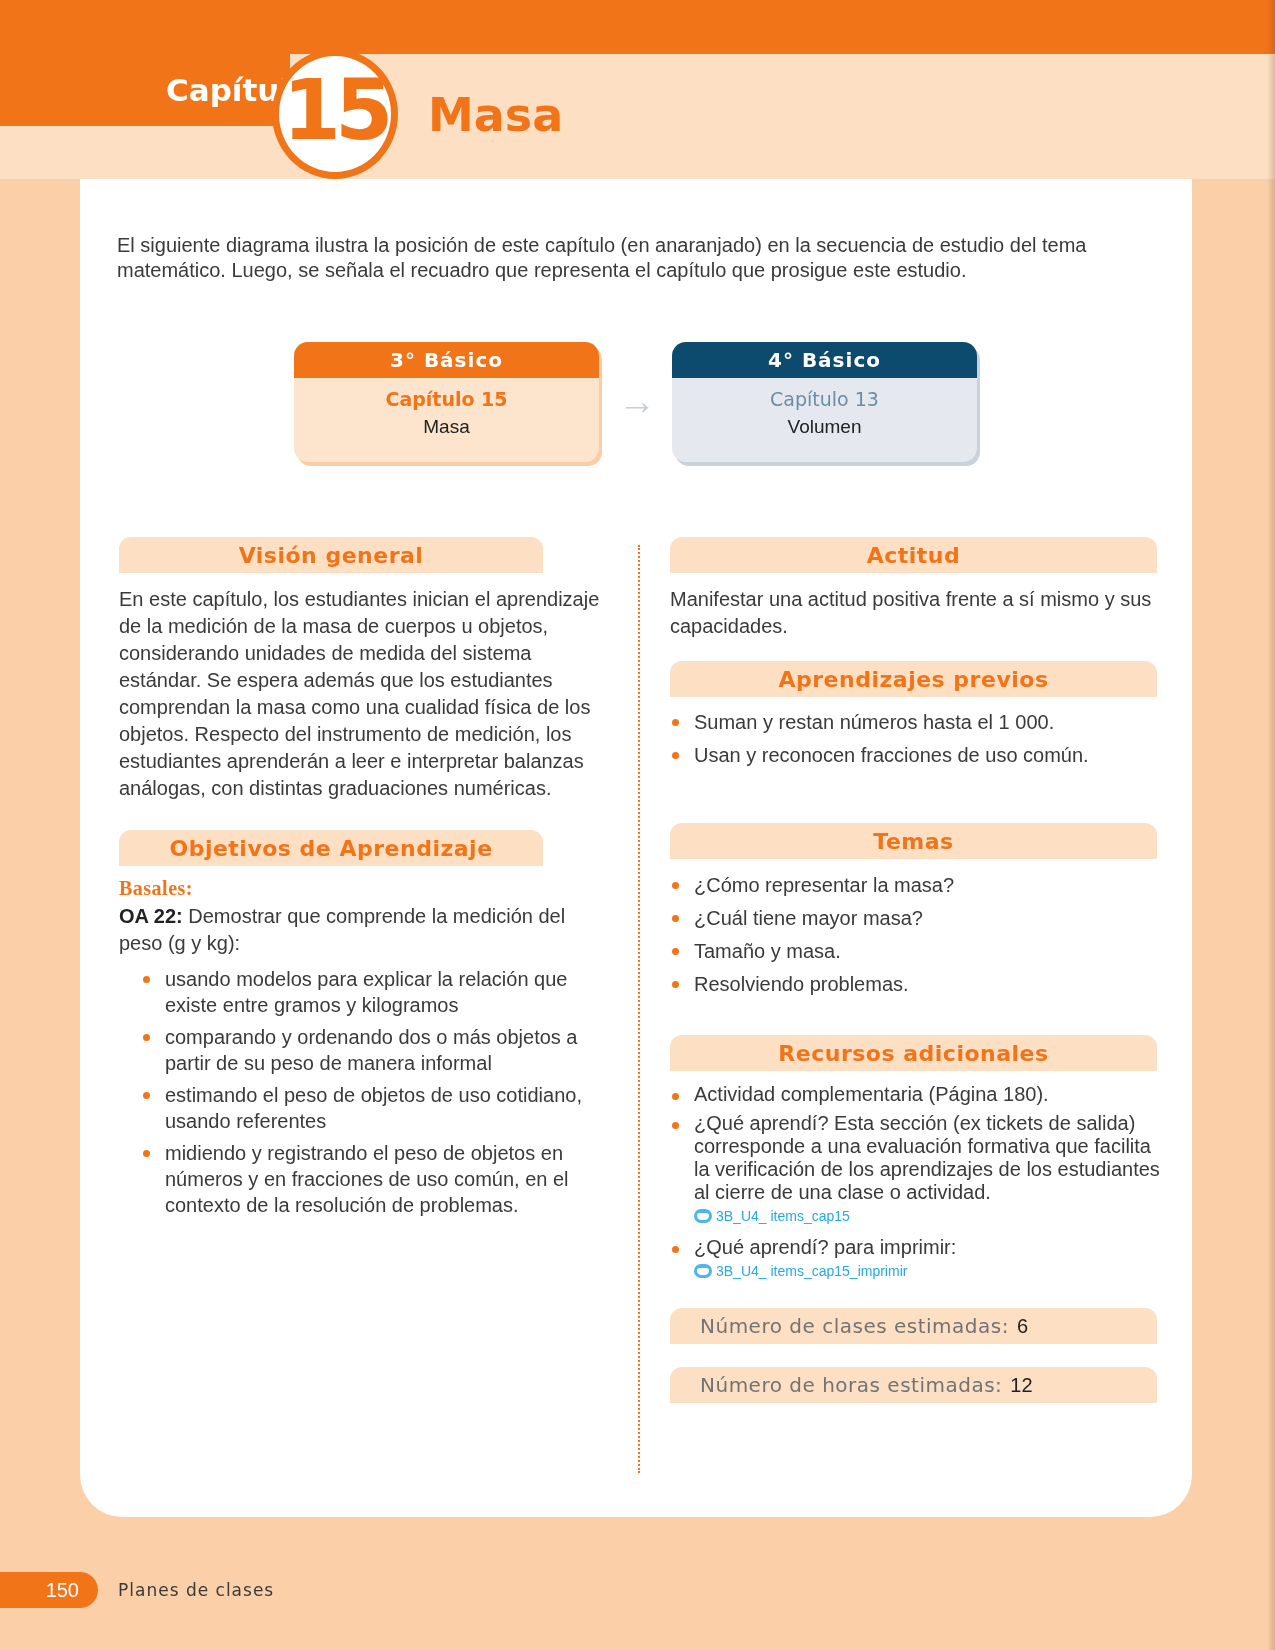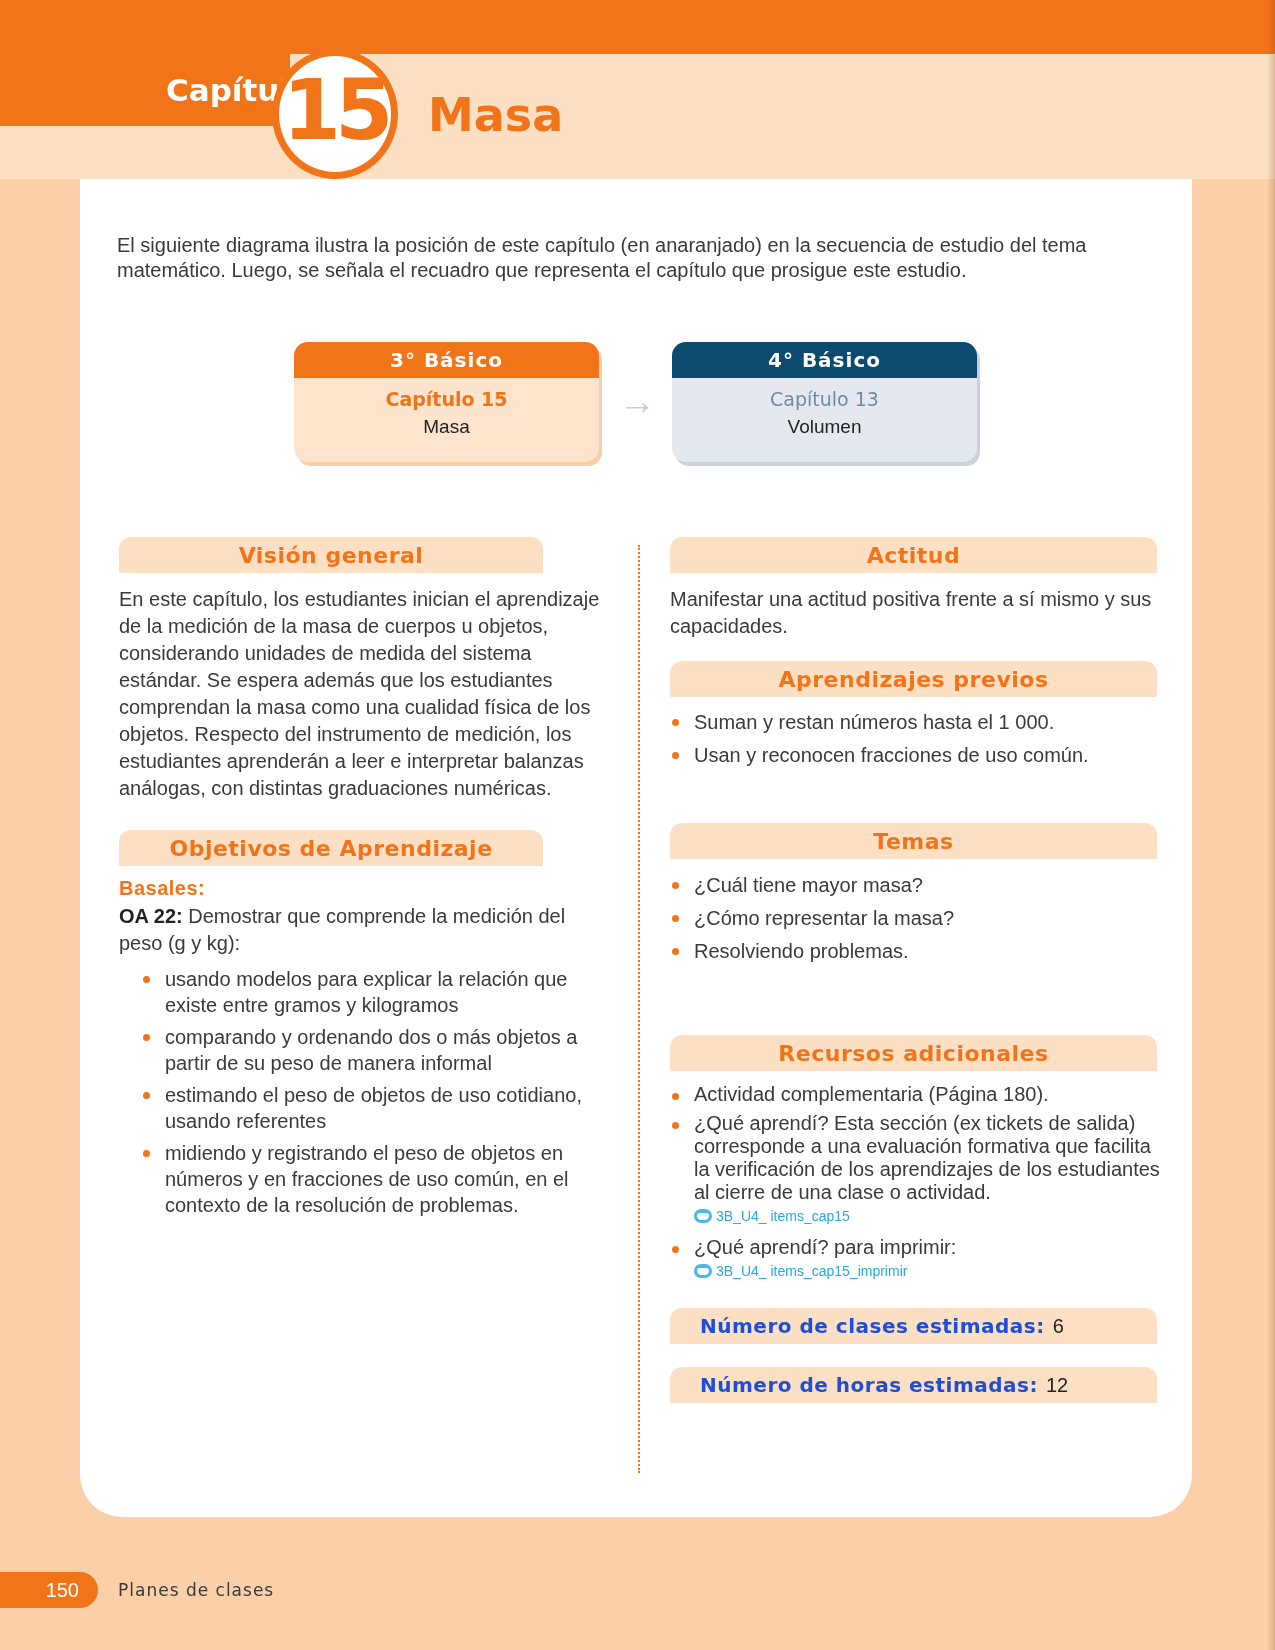--- a/index.html
+++ b/index.html
@@ -108,21 +108,21 @@
     content: ""; position: absolute; left: 2px; top: 10px; width: 7px; height: 7px;
     border-radius: 50%; background: #f27419;
   }
   .divider {
     position: absolute; left: 638px; top: 545px; width: 0; height: 928px;
     border-left: 2px dotted #f27419;
   }
   .basales-label {
     position: absolute; left: 119px; top: 877px;
     color: #f27419; font-weight: bold; font-size: 20px;
-    font-family: Liberation Sans, sans-serif; letter-spacing: 0.5px;
+    font-family: Liberation Serif, serif; letter-spacing: 0.5px;
   }
   .oa-text {
     position: absolute; left: 119px; top: 903px; width: 490px;
     font-size: 20px; line-height: 27px; color: #3a3a3a;
   }
   .oa-code { font-weight: bold; color: #222; }
   .file-link {
     display: flex; align-items: center; gap: 4px;
     font-size: 14px; color: #27a9e1; line-height: 20px; margin-top: 2px;
   }
@@ -133,21 +133,21 @@
   .folder-icon::after {
     content: ""; position: absolute; left: 3px; top: 4px; width: 12px; height: 7px;
     background: #ffffff; border-radius: 3px 3px 5px 5px;
   }
   .stat-box {
     position: absolute; left: 670px; width: 487px; height: 36px;
     background: #fde0c3; border-radius: 12px 12px 0 0;
     display: flex; align-items: center; padding-left: 30px;
     font-size: 20px;
   }
-  .stat-label { color: #1d4ed8; font-weight: bold; font-family: "DejaVu Sans", sans-serif; letter-spacing: 0.5px; }
+  .stat-label { color: #737373; font-weight: normal; font-family: "DejaVu Sans", sans-serif; letter-spacing: 0.5px; }
   .stat-value { color: #222; margin-left: 8px; }
 
   
   .page-tab {
     position: absolute; left: 0; top: 1572px; width: 98px; height: 36px;
     background: #f27419; border-radius: 0 18px 18px 0;
     display: flex; align-items: center; justify-content: flex-end; padding-right: 19px;
     color: #ffffff; font-size: 20px;
   }
   .footer-text {
@@ -206,22 +206,23 @@
 <p class="para" style="left:670px; top:586px; width:495px;">Manifestar una actitud positiva frente a sí mismo y sus capacidades.</p>
 
 <div class="section-header col-right" style="top:661px;">Aprendizajes previos</div>
 <ul class="bullets" style="left:670px; top:709px; width:495px;">
   <li style="margin-bottom:7px;">Suman y restan números hasta el 1 000.</li>
   <li>Usan y reconocen fracciones de uso común.</li>
 </ul>
 
 <div class="section-header col-right" style="top:823px;">Temas</div>
 <ul class="bullets" style="left:670px; top:872px; width:495px;">
+  <li style="margin-bottom:7px;">¿Cómo representar la masa?</li>
   <li style="margin-bottom:7px;">¿Cuál tiene mayor masa?</li>
-  <li style="margin-bottom:7px;">¿Cómo representar la masa?</li>
+  <li style="margin-bottom:7px;">Tamaño y masa.</li>
   <li>Resolviendo problemas.</li>
 </ul>
 
 <div class="section-header col-right" style="top:1035px;">Recursos adicionales</div>
 <ul class="bullets" style="left:670px; top:1083px; width:495px;">
   <li style="line-height:23px; margin-bottom:6px;">
     <span>Actividad complementaria (Página 180).</span>
   </li>
   <li style="line-height:23px; margin-bottom:10px;">
     <span>¿Qué aprendí? Esta sección (ex tickets de salida) corresponde a una evaluación formativa que facilita la verificación de los aprendizajes de los estudiantes al cierre de una clase o actividad.</span>

